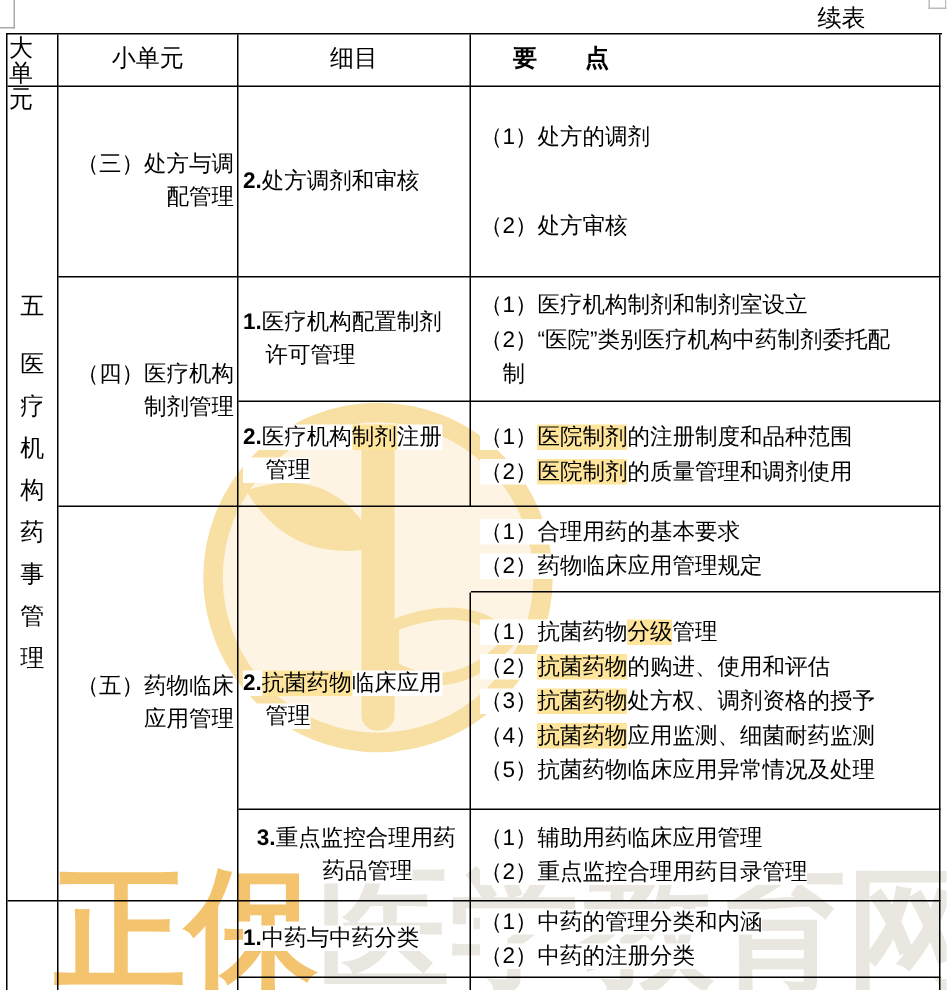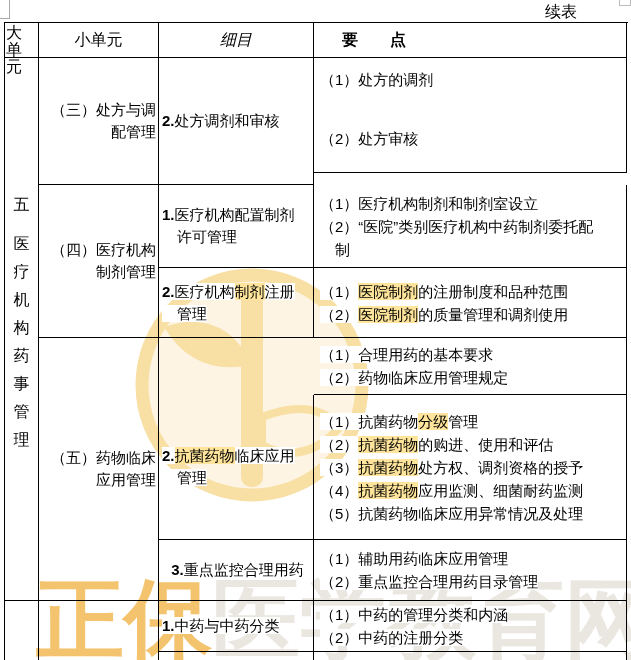--- a/index.html
+++ b/index.html
@@ -56,38 +56,38 @@
 <div class="wm-brandline"><span class="wm-brand">正保</span><span class="wm-site">医学教育网</span></div>
 
 <div class="continued">续表</div>
 <div class="artifact-tl"></div>
 <div class="artifact-tr"></div>
 
 <div class="tbl">
 
   <div class="cell hdr hdr-unit" style="left:0;top:0;width:34px;height:35px;">大单元</div>
   <div class="cell hdr" style="left:34px;top:0;width:120px;height:35px;">小单元</div>
-  <div class="cell hdr" style="left:154px;top:0;width:155px;height:35px;font-style:italic;">细目</div>
+  <div class="cell hdr" style="left:154px;top:0;width:155px;height:35px;">细目</div>
   <div class="cell hdr hdr-pts" style="left:309px;top:0;width:313px;height:35px;">要　　点</div>
 
   <div class="cell unitcell" style="left:0;top:35px;width:34px;height:543px;">
     <div class="unit-num">五</div>
     <div class="unit-name">医疗机构药事管理</div>
   </div>
   <div class="cell nb" style="left:0;top:578px;width:34px;height:59px;"></div>
 
   <div class="cell subcell" style="left:34px;top:35px;width:120px;height:127px;">（三）处方与调配管理</div>
   <div class="cell subcell" style="left:34px;top:162px;width:120px;height:153px;">（四）医疗机构制剂管理</div>
   <div class="cell subcell" style="left:34px;top:315px;width:120px;height:263px;">（五）药物临床应用管理</div>
   <div class="cell nb" style="left:34px;top:578px;width:120px;height:59px;"></div>
 
   <div class="cell detcell" style="left:154px;top:35px;width:155px;height:127px;">
       <div class="tl"><span class="num">2.</span><span>处方调剂和审核</span></div>
     </div>
-  <div class="cell ptscell" style="left:309px;top:23px;width:313px;height:127px;gap:36px;">
+  <div class="cell ptscell" style="left:309px;top:35px;width:313px;height:127px;gap:36px;">
       <div class="tl"><span>（1）处方的调剂</span></div>
       <div class="tl"><span>（2）处方审核</span></div>
     </div>
 
   <div class="cell detcell" style="left:154px;top:162px;width:155px;height:83px;">
       <div class="tl"><span class="num">1.</span><span>医疗机构配置制剂</span></div>
       <div class="tl"><span>　许可管理</span></div>
     </div>
   <div class="cell ptscell" style="left:309px;top:162px;width:313px;height:83px;">
       <div class="tl"><span>（1）医疗机构制剂和制剂室设立</span></div>
@@ -116,20 +116,21 @@
   <div class="cell ptscell" style="left:309px;top:372px;width:313px;height:145px;">
       <div class="tl"><span>（1）抗菌药物</span><span class="hl">分级</span><span>管理</span></div>
       <div class="tl"><span>（2）</span><span class="hl">抗菌药物</span><span>的购进、使用和评估</span></div>
       <div class="tl"><span>（3）</span><span class="hl">抗菌药物</span><span>处方权、调剂资格的授予</span></div>
       <div class="tl"><span>（4）</span><span class="hl">抗菌药物</span><span>应用监测、细菌耐药监测</span></div>
       <div class="tl"><span>（5）抗菌药物临床应用异常情况及处理</span></div>
     </div>
 
   <div class="cell detcell" style="left:154px;top:517px;width:155px;height:61px;text-align:center;">
       <div class="tl"><span class="num">3.</span><span>重点监控合理用药</span></div>
+      <div class="tl"><span>　药品管理</span></div>
     </div>
   <div class="cell ptscell" style="left:309px;top:517px;width:313px;height:61px;">
       <div class="tl"><span>（1）辅助用药临床应用管理</span></div>
       <div class="tl"><span>（2）重点监控合理用药目录管理</span></div>
     </div>
 
   <div class="cell detcell" style="left:154px;top:578px;width:155px;height:51px;">
       <div class="tl"><span class="num">1.</span><span>中药与中药分类</span></div>
     </div>
   <div class="cell ptscell" style="left:309px;top:578px;width:313px;height:51px;">

